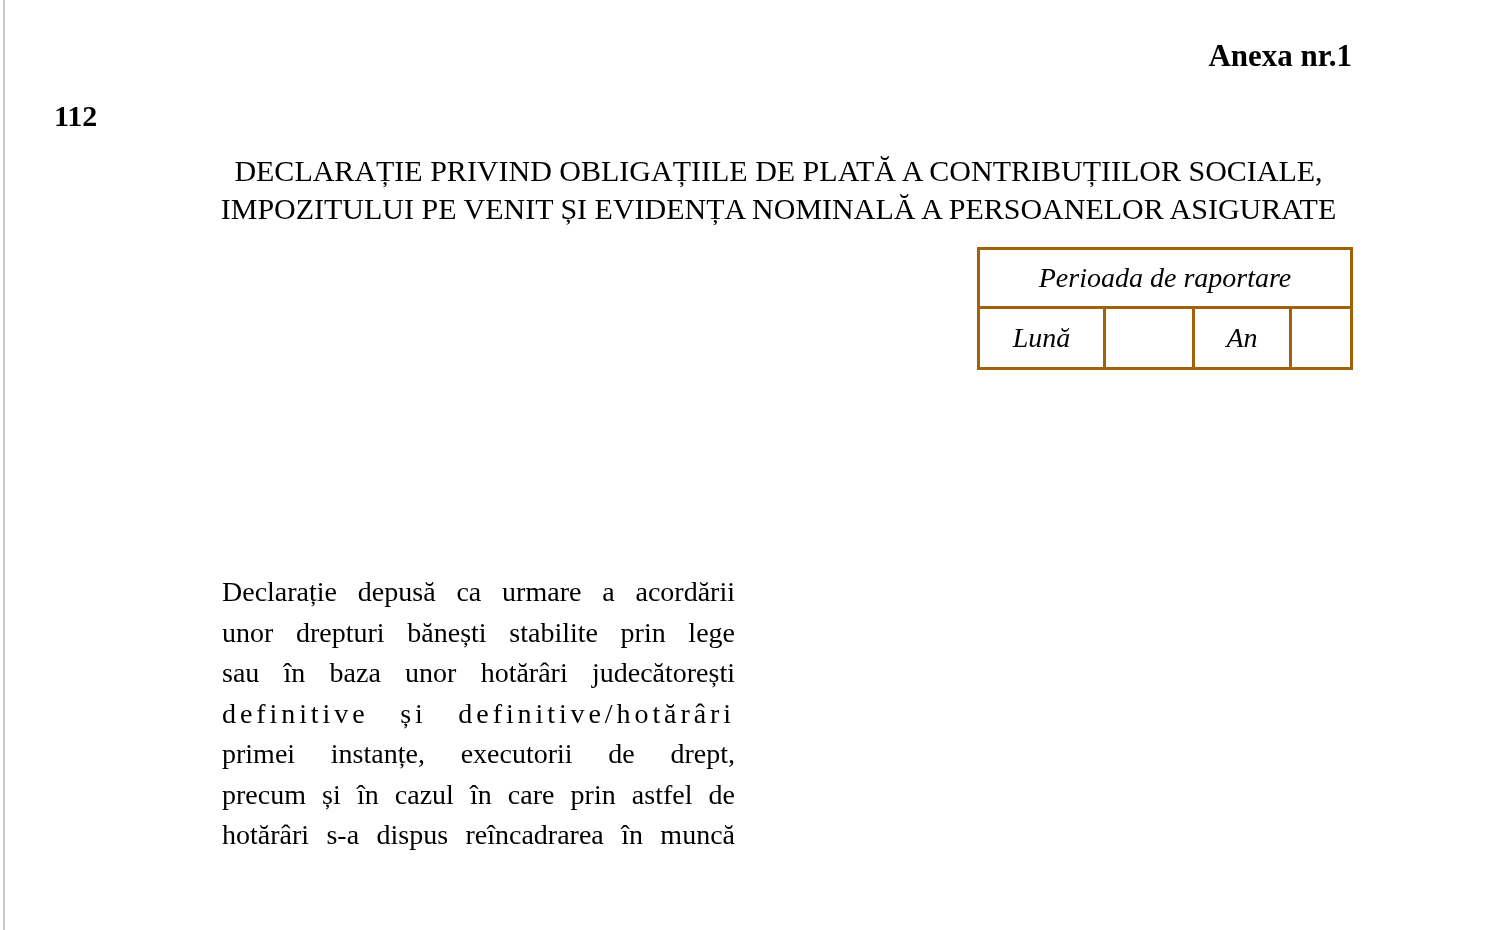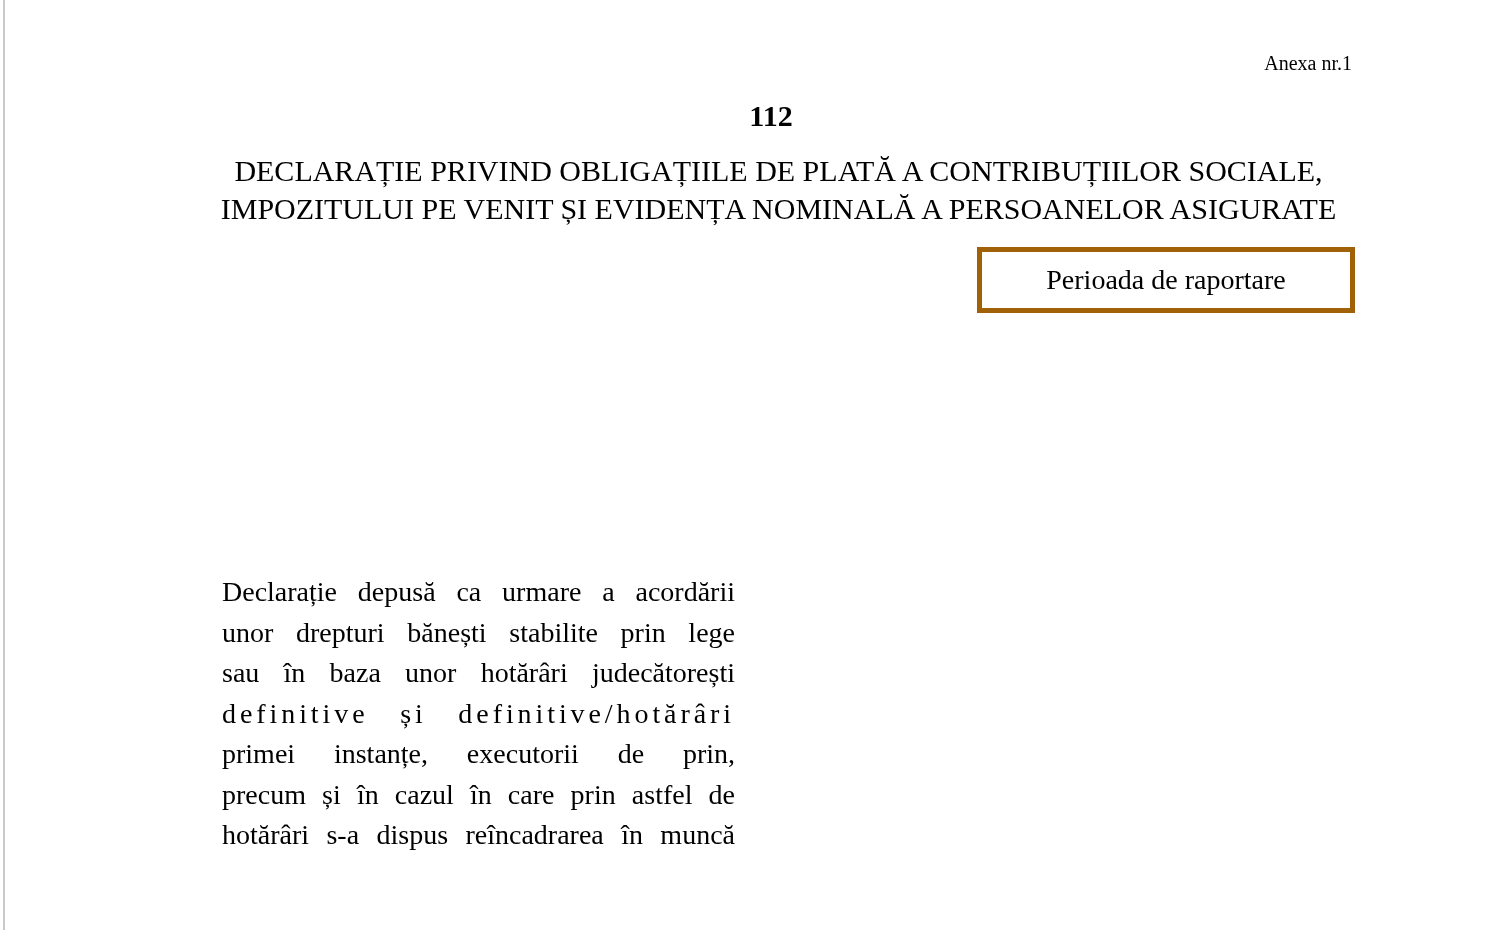--- a/index.html
+++ b/index.html
@@ -19,32 +19,32 @@
   .page-edge {
     position: absolute;
     left: 3px;
     top: 0;
     bottom: 0;
     width: 2px;
     background: #c9c9c9;
   }
   .annex-label {
     position: absolute;
-    top: 52px;
+    top: 38px;
     right: 136px;
-    font-size: 20px;
-    font-weight: normal;
+    font-size: 31px;
+    font-weight: bold;
     white-space: nowrap;
   }
   .form-number {
     position: absolute;
     top: 99px;
     left: 54px;
     right: 0;
-    text-align: center;
+    text-align: left;
     font-size: 30px;
     font-weight: bold;
   }
   .form-title {
     position: absolute;
     top: 152px;
     left: 69px;
     right: 0;
     text-align: center;
     font-size: 30px;
@@ -53,24 +53,25 @@
   }
   .period-table {
     position: absolute;
     top: 247px;
     left: 977px;
     border-collapse: collapse;
     table-layout: fixed;
     font-size: 28px;
   }
   .period-table td {
-    border: 5px solid #a16207;
+    border: 3px solid #a16207;
     text-align: center;
     vertical-align: middle;
     padding: 0;
+    font-style: italic;
   }
   .period-table .header-row td {
     height: 56px;
   }
   .period-table .value-row td {
     height: 58px;
   }
   .rectificative {
     position: absolute;
     top: 437px;
@@ -116,27 +117,33 @@
     <colgroup>
       <col style="width:126px">
       <col style="width:89px">
       <col style="width:97px">
       <col style="width:61px">
     </colgroup>
     <tbody>
       <tr class="header-row">
         <td colspan="4">Perioada de raportare</td>
       </tr>
+      <tr class="value-row">
+        <td>Lună</td>
+        <td></td>
+        <td>An</td>
+        <td></td>
+      </tr>
     </tbody>
   </table>
 
 
   <div class="paragraph">
     <div class="para-line">Declarație depusă ca urmare a acordării</div>
     <div class="para-line">unor drepturi bănești stabilite prin lege</div>
     <div class="para-line">sau în baza unor hotărâri judecătorești</div>
     <div class="para-line">definitive și definitive/hotărâri</div>
-    <div class="para-line">primei instanțe, executorii de prin,</div>
+    <div class="para-line">primei instanțe, executorii de drept,</div>
     <div class="para-line">precum și în cazul în care prin astfel de</div>
     <div class="para-line">hotărâri s-a dispus reîncadrarea în muncă</div>
   </div>
 
 </div>
 
 </body></html>

